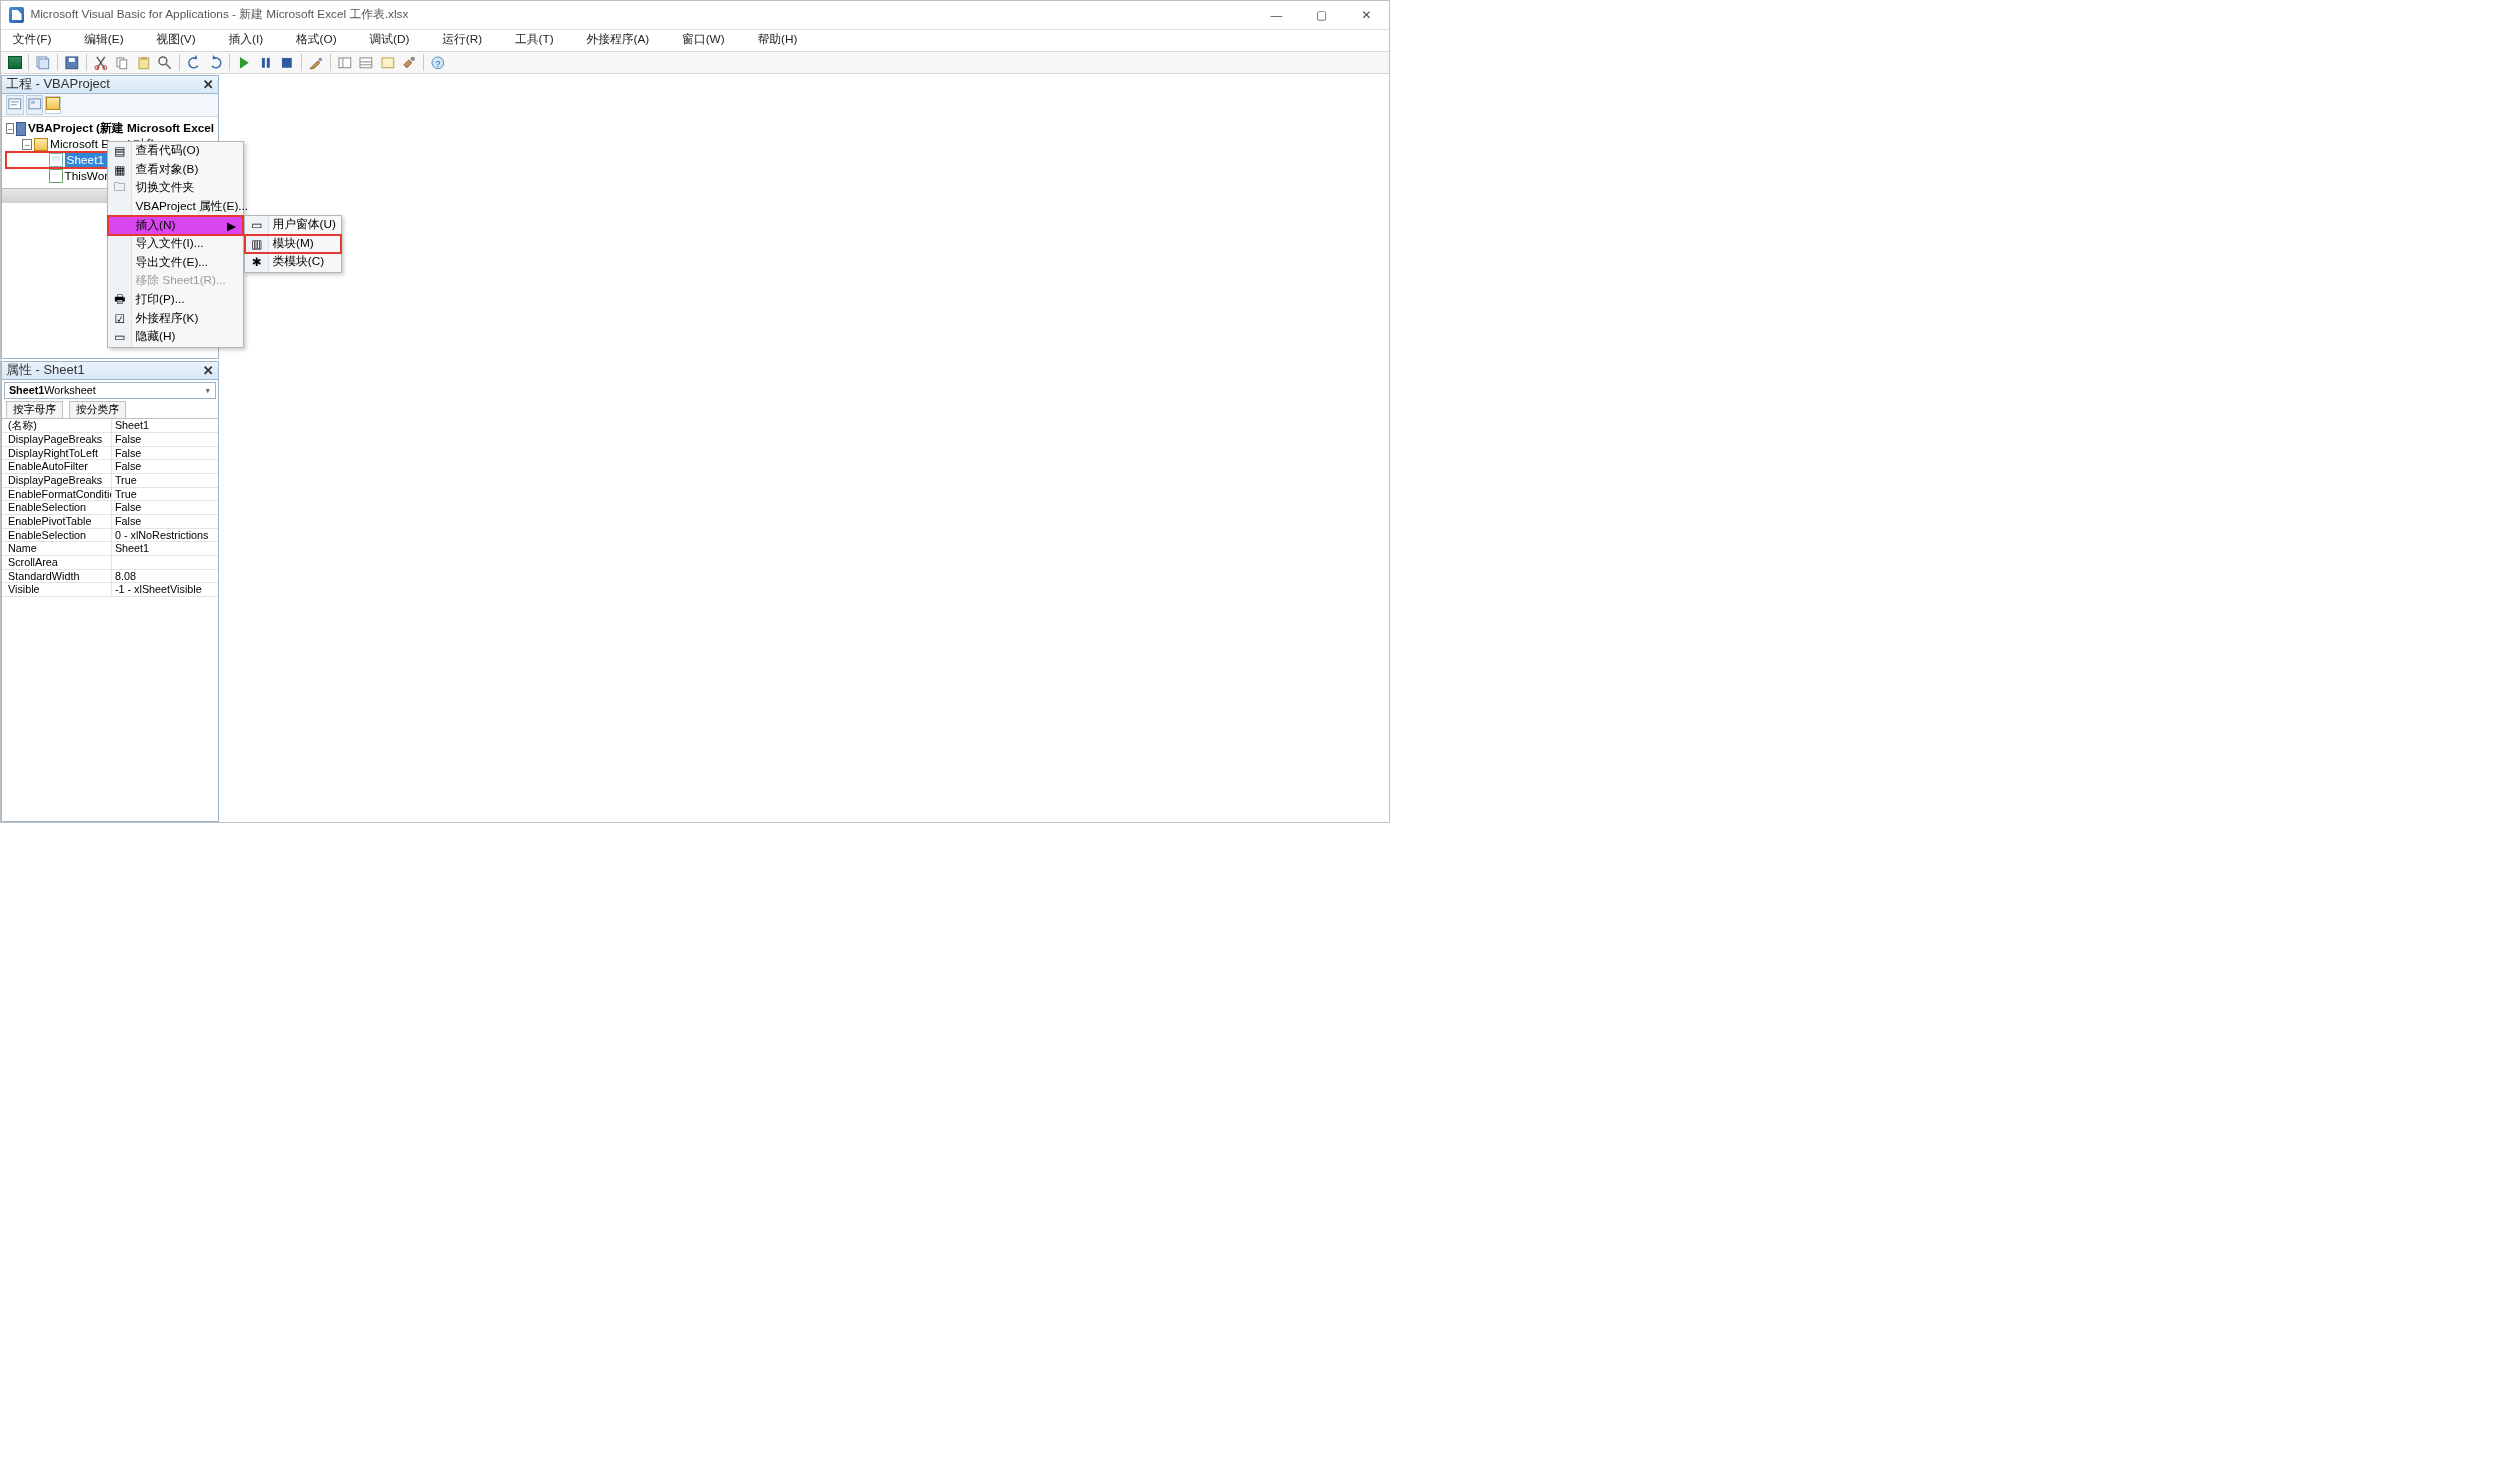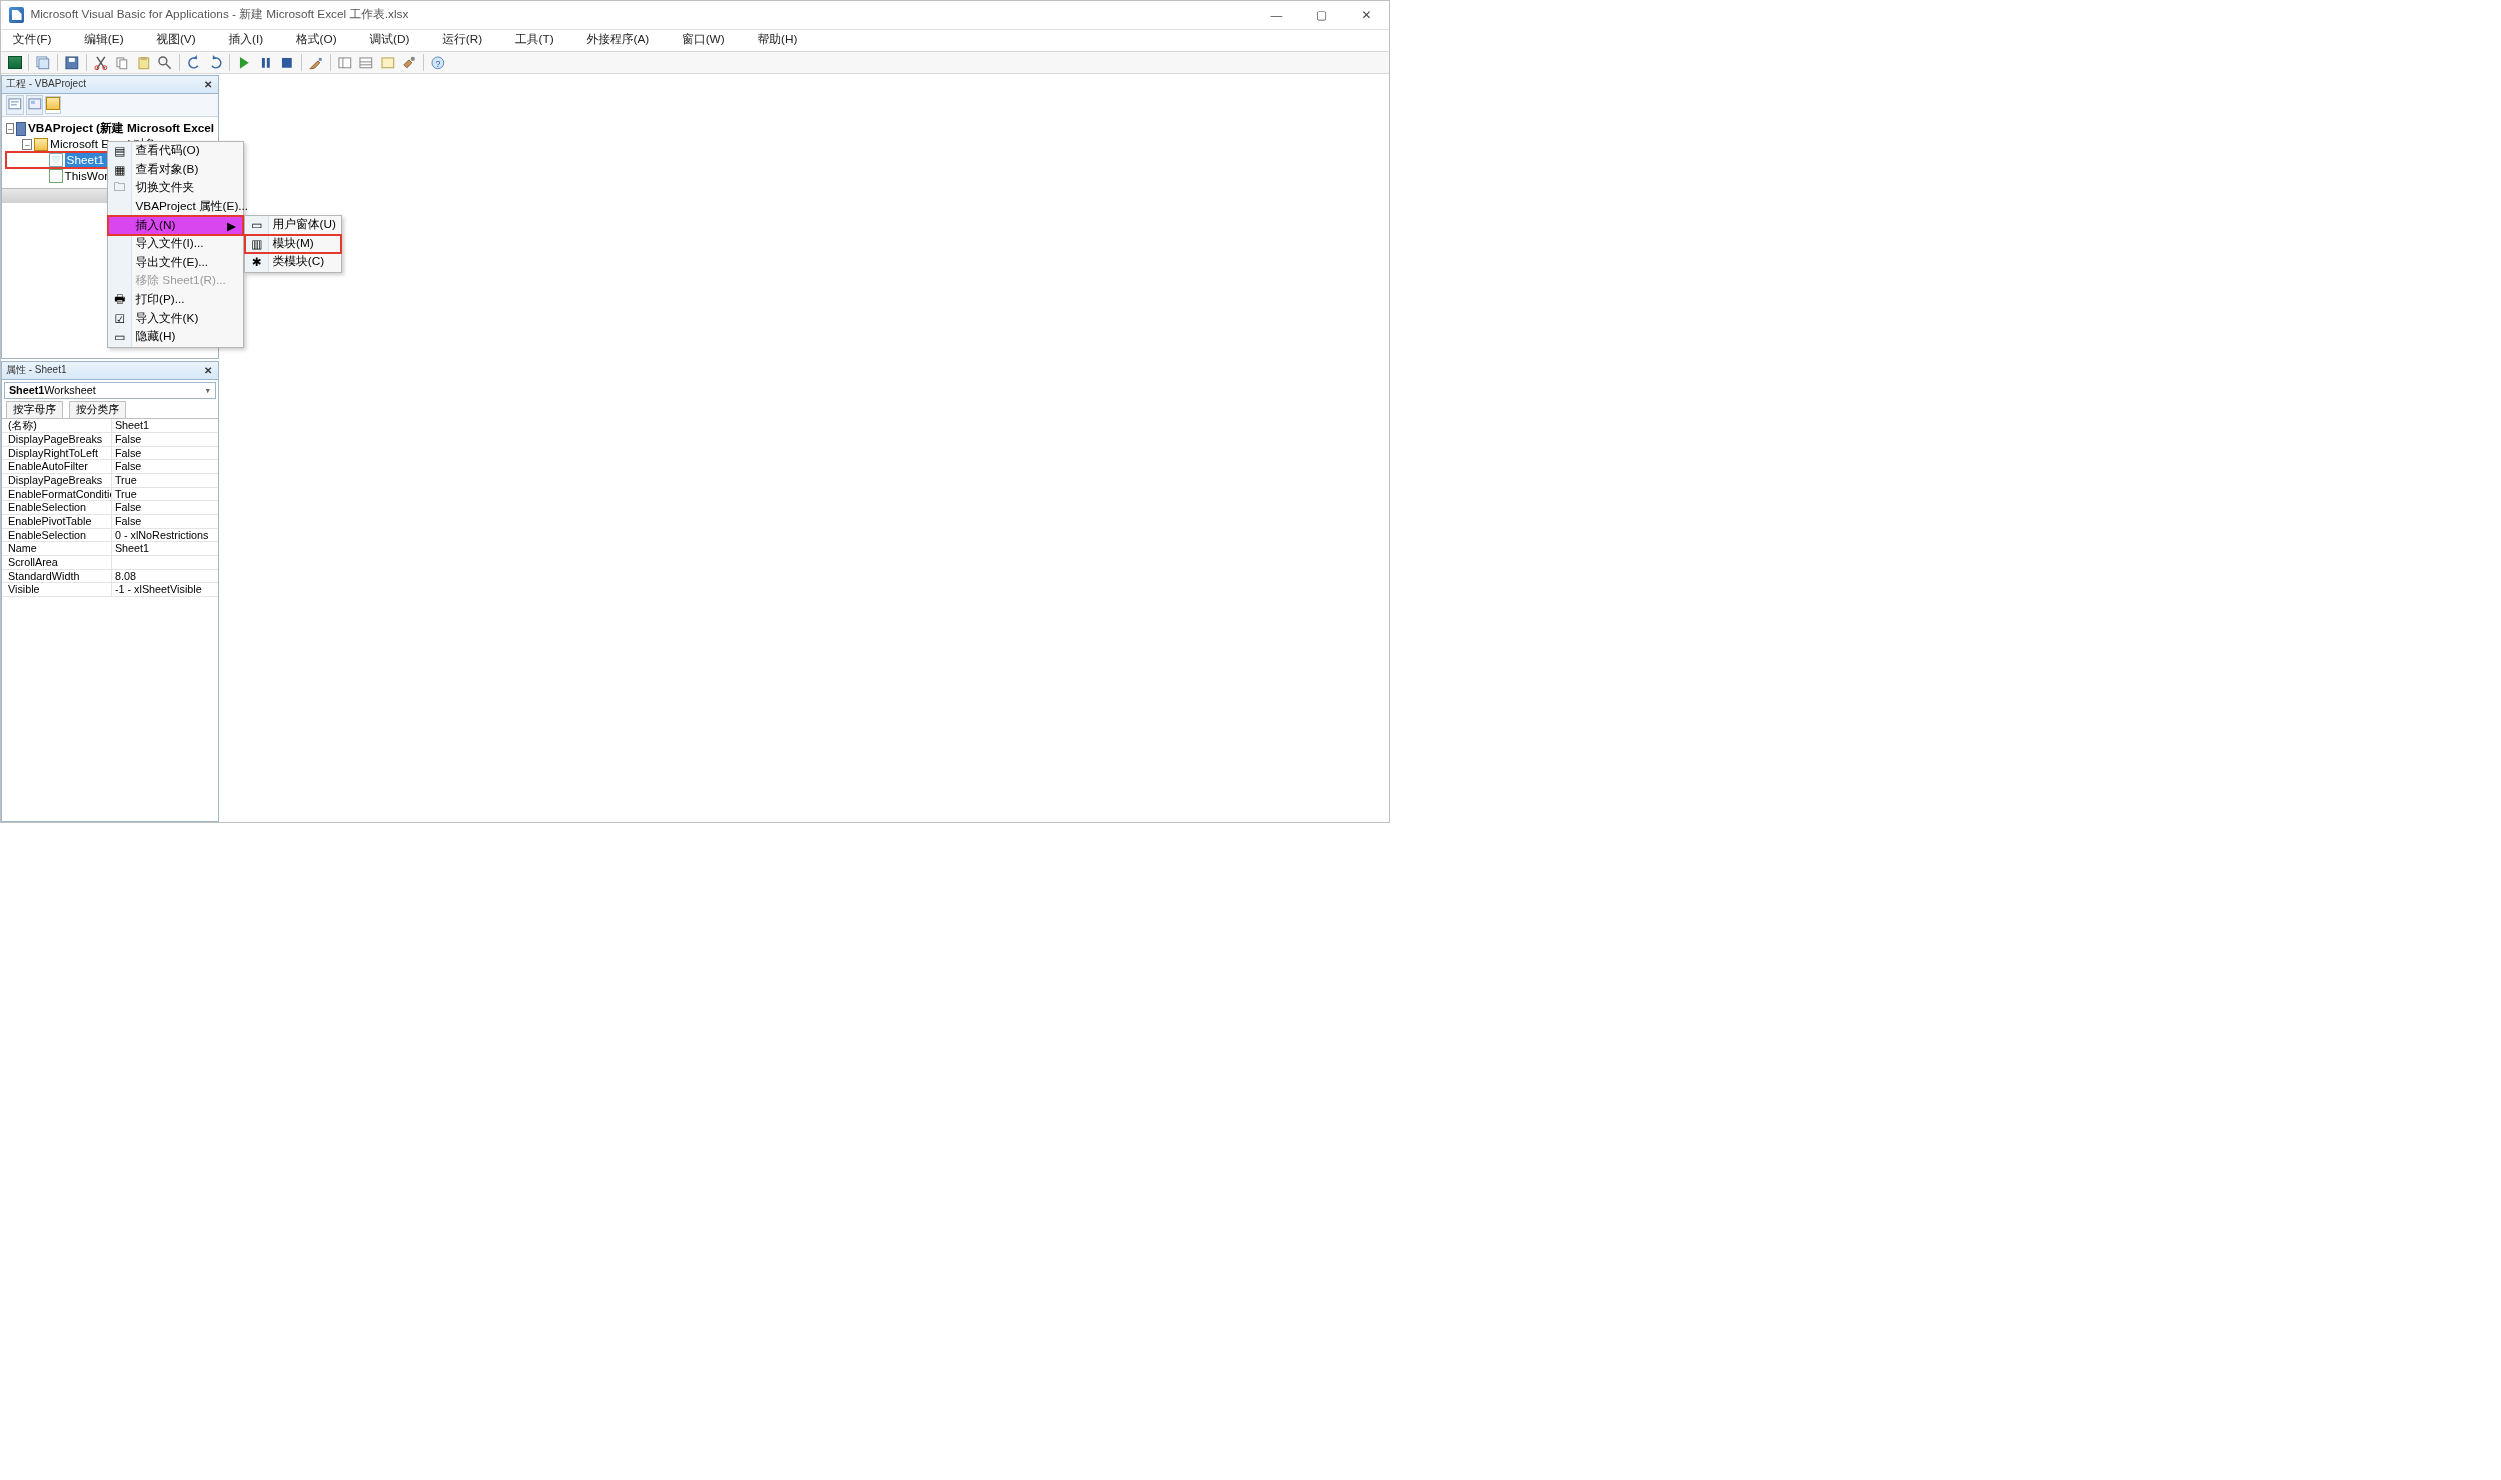--- a/index.html
+++ b/index.html
@@ -19,21 +19,21 @@
 .toolbar { height: 23.5px; display: flex; align-items: center; padding: 0 3.9px; gap: 2px; border-top: 1px solid #d8d8d8; border-bottom: 1px solid #d8d8d8; background: #f7f7f7; }
 .toolbar .tbtn { width: 19.6px; height: 19.6px; display: flex; align-items: center; justify-content: center; border-radius: 2px; }
 .toolbar .sep { width: 1px; height: 17.6px; background: #c8c8c8; margin: 0 2px; }
 .tbtn svg { width: 15.7px; height: 15.7px; }
 
 .workspace { position: absolute; top: 74px; bottom: 0; left: 0; right: 0; display: flex; }
 .left-col { width: 218px; display: flex; flex-direction: column; }
 .mdi { flex: 1; background: #808080; position: relative; border-left: 2px solid #fff; }
 
 .pane { background: #fff; border: 1px solid #9db6cc; position: relative; }
-.pane-title { height: 17.6px; background: linear-gradient(#eaf3fb,#d7e8f7); border-bottom: 1px solid #9db6cc; display: flex; align-items: center; padding: 0 3.9px; font-size: 10px; color: #333; position: relative; }
+.pane-title { height: 17.6px; background: linear-gradient(#eaf3fb,#d7e8f7); border-bottom: 1px solid #9db6cc; display: flex; align-items: center; padding: 0 3.9px; font-size: 13px; color: #333; position: relative; }
 .pane-close { position: absolute; right: 2px; top: 1px; width: 15.7px; height: 15.7px; display:flex; align-items:center; justify-content:center; font-weight: bold; }
 .pane-tools { height: 23.5px; display: flex; align-items: center; padding: 0 3.9px; gap: 2px; border-bottom: 1px solid #d0d8e0; background: #f3f7fb; }
 .pane-tools .tbtn { border: 1px solid #bfcddc; background: #e8eff6; }
 .pane-tools .tbtn.hl { background:#fff; }
 
 .proj-pane { flex: 0 0 284px; }
 .tree { padding: 3.9px 3.9px; font-family: "SimSun","NSimSun",monospace; font-size: 11.8px; color: #000; }
 .tree-row { display: flex; align-items: center; height: 15.7px; gap: 2px; white-space: nowrap; }
 .tree-indent { display:inline-block; }
 .toggle { width: 10.8px; height: 10.8px; border: 1px solid #7a7a7a; background:#fff; display:inline-flex; align-items:center; justify-content:center; font-size:8.8px; color:#555; }
@@ -370,21 +370,21 @@
         <div class="row disabled">
           <span class="ricon"></span>
           <span>移除 Sheet1(R)...</span>
         </div>
         <div class="row">
           <span class="ricon">🖶</span>
           <span>打印(P)...</span>
         </div>
         <div class="row">
           <span class="ricon">☑</span>
-          <span>导入文件(K)</span>
+          <span>外接程序(K)</span>
         </div>
         <div class="row">
           <span class="ricon">▭</span>
           <span>隐藏(H)</span>
         </div>
       </div>
   </div>
 
   <div class="ctx" style="left:243px; top:214px; width:98px;">
     <div class="iconstrip"></div>

